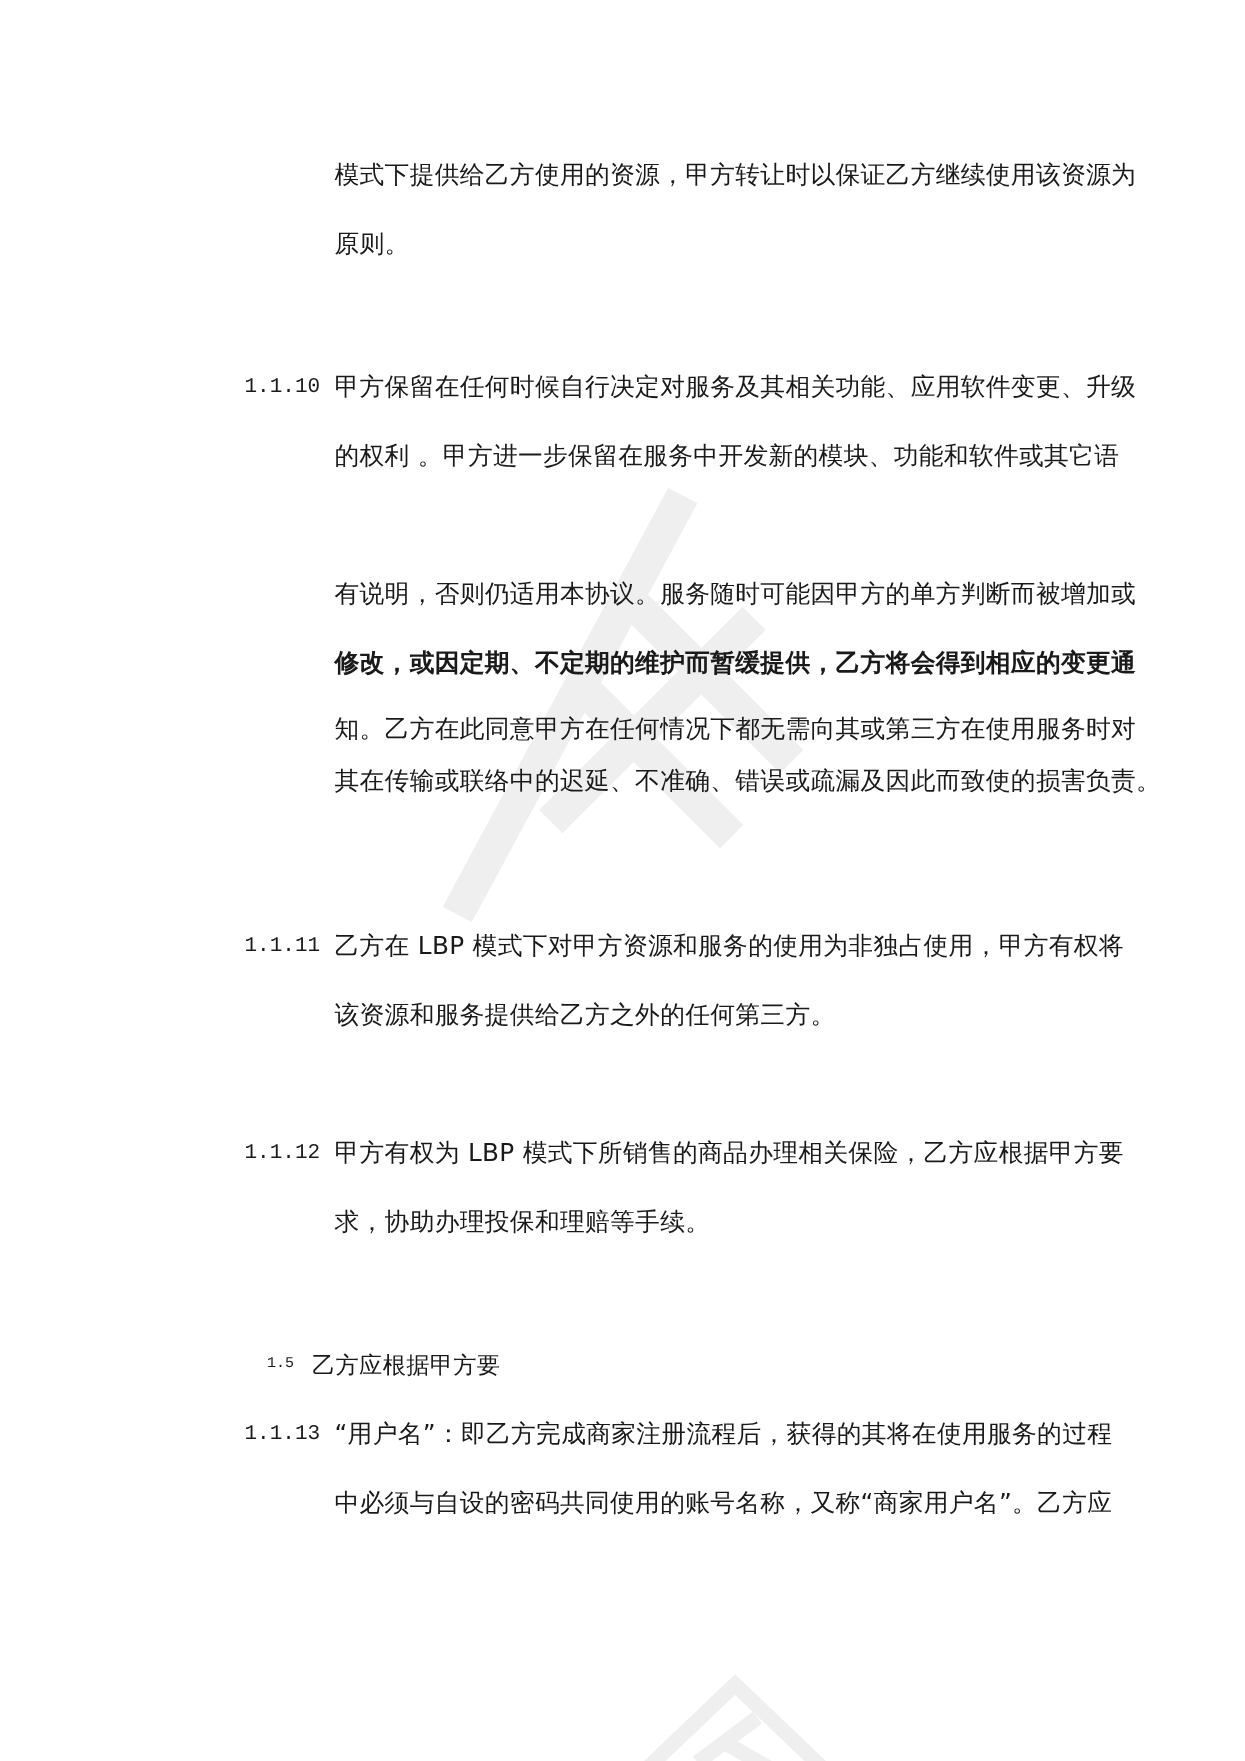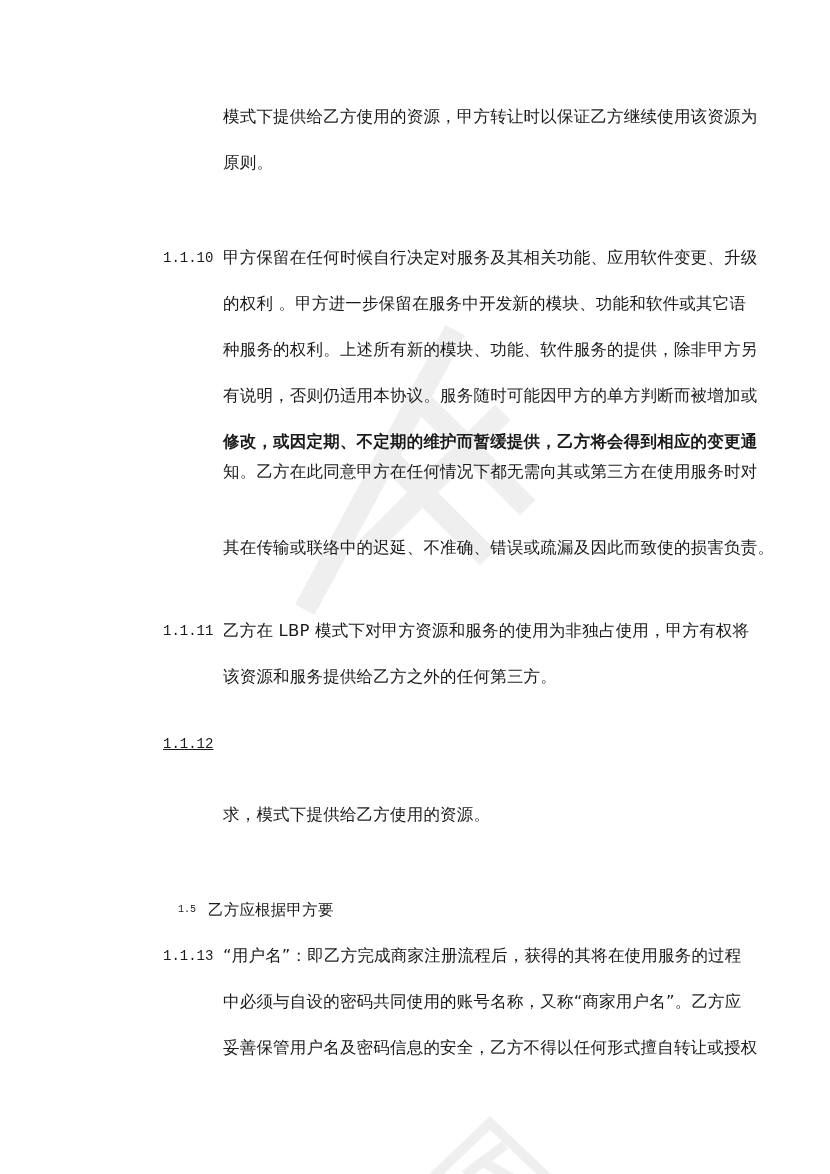--- a/index.html
+++ b/index.html
@@ -71,34 +71,33 @@
       <path d="M60 45 L95 65"></path>
     </g>
   </svg>
 
   <div class="line cont" style="top:107px;">模式下提供给乙方使用的资源，甲方转让时以保证乙方继续使用该资源为</div>
   <div class="line cont" style="top:153px;">原则。</div>
 
   <div class="num" style="top:248px;">1.1.10</div>
   <div class="line cont" style="top:294px;">的权利 。甲方进一步保留在服务中开发新的模块、功能和软件或其它语</div>
   <div class="line first" style="top:248px;">甲方保留在任何时候自行决定对服务及其相关功能、应用软件变更、升级</div>
-  <div class="line cont" style="top:340px;">种服务的权利。上述所有新的模块、功能、软件服务的提供，除非甲方另</div>
   <div class="line cont" style="top:386px;">有说明，否则仍适用本协议。服务随时可能因甲方的单方判断而被增加或</div>
   <div class="line cont" style="top:432px;font-weight:bold;">修改，或因定期、不定期的维护而暂缓提供，乙方将会得到相应的变更通</div>
-  <div class="line cont" style="top:462px;">知。乙方在此同意甲方在任何情况下都无需向其或第三方在使用服务时对</div>
-  <div class="line cont" style="top:538px;">其在传输或联络中的迟延、不准确、错误或疏漏及因此而致使的损害负责。</div>
+  <div class="line cont" style="top:476px;">知。乙方在此同意甲方在任何情况下都无需向其或第三方在使用服务时对</div>
+  <div class="line cont" style="top:512px;font-family:Liberation Mono, monospace;">其在传输或联络中的迟延、不准确、错误或疏漏及因此而致使的损害负责。</div>
 
   <div class="num" style="top:621px;">1.1.11</div>
   <div class="line first" style="top:621px;">乙方在 LBP 模式下对甲方资源和服务的使用为非独占使用，甲方有权将</div>
   <div class="line cont" style="top:667px;">该资源和服务提供给乙方之外的任何第三方。</div>
 
-  <div class="num" style="top:734px;text-decoration:underline;">1.1.12</div>
-  <div class="line cont" style="top:805px;">求，模式下提供给乙方使用的资源。</div>
+  <div class="num" style="top:759px;">1.1.12</div>
+  <div class="line first" style="top:759px;">甲方有权为 LBP 模式下所销售的商品办理相关保险，乙方应根据甲方要</div>
+  <div class="line cont" style="top:805px;">求，协助办理投保和理赔等手续。</div>
 
   <div class="num-sub" style="top:900px;">1.5</div>
   <div class="line" style="top:900px; left:208px; font-size:15.5px;">乙方应根据甲方要</div>
 
   <div class="num" style="top:946px;">1.1.13</div>
   <div class="line first" style="top:946px;">“用户名”：即乙方完成商家注册流程后，获得的其将在使用服务的过程</div>
   <div class="line cont" style="top:992px;">中必须与自设的密码共同使用的账号名称，又称“商家用户名”。乙方应</div>
-  <div class="line cont" style="top:1038px;">妥善保管用户名及密码信息的安全，乙方不得以任何形式擅自转让或授权</div>
 
 </div>
 
 </body></html>

